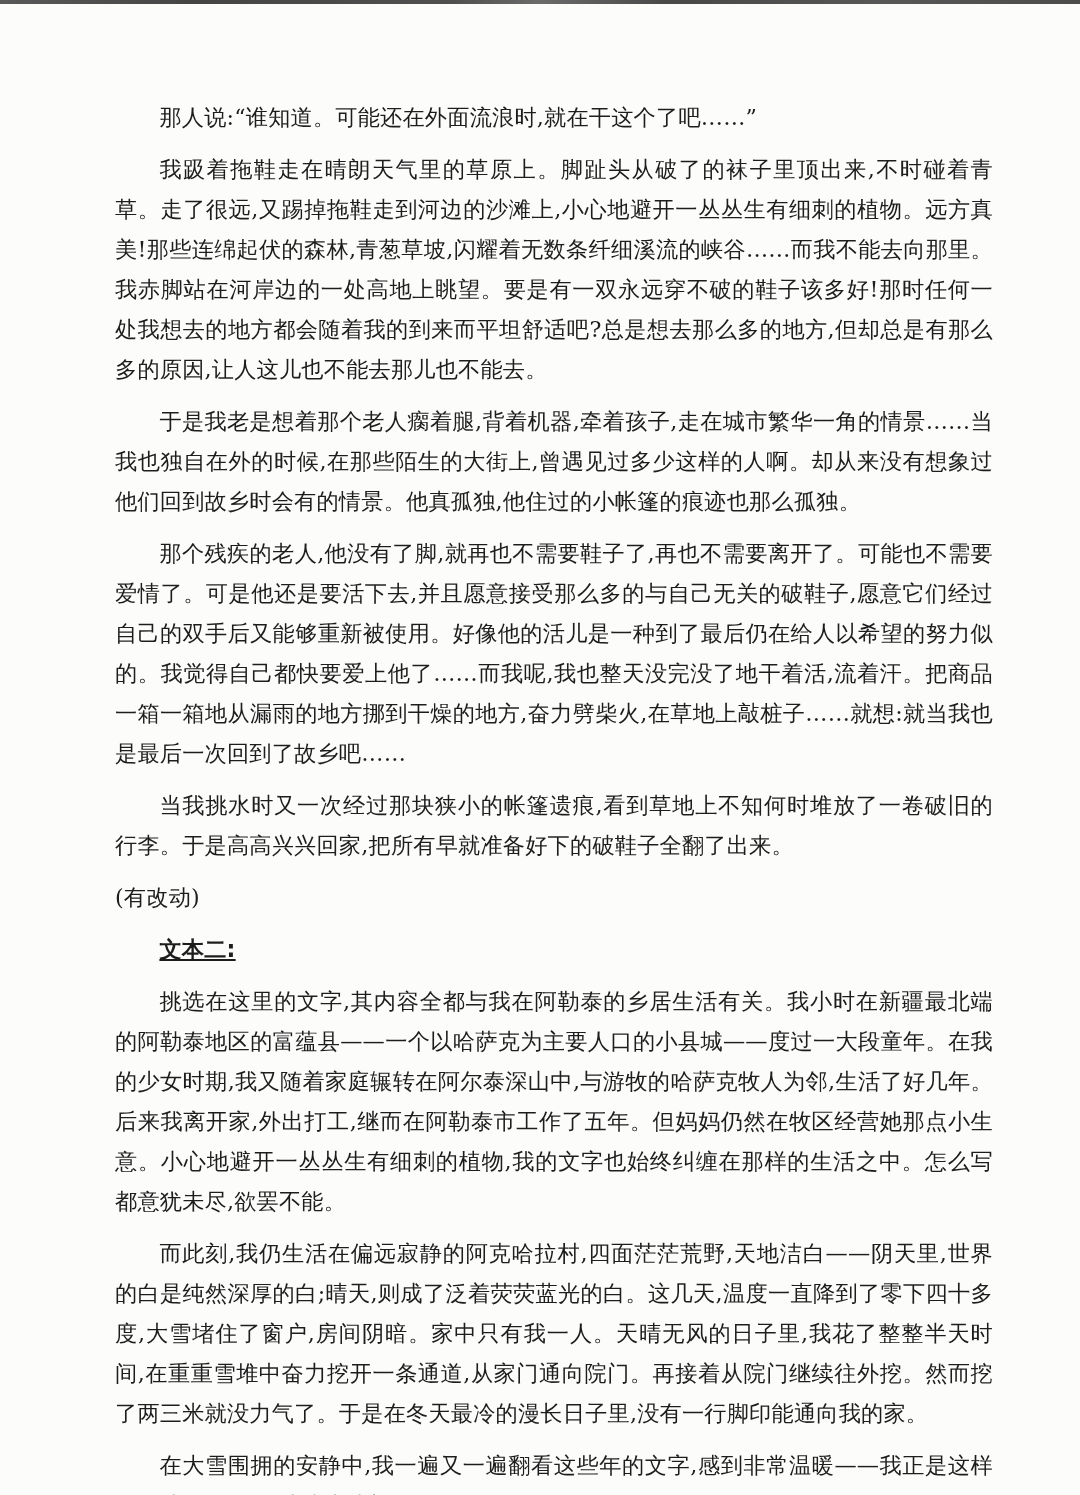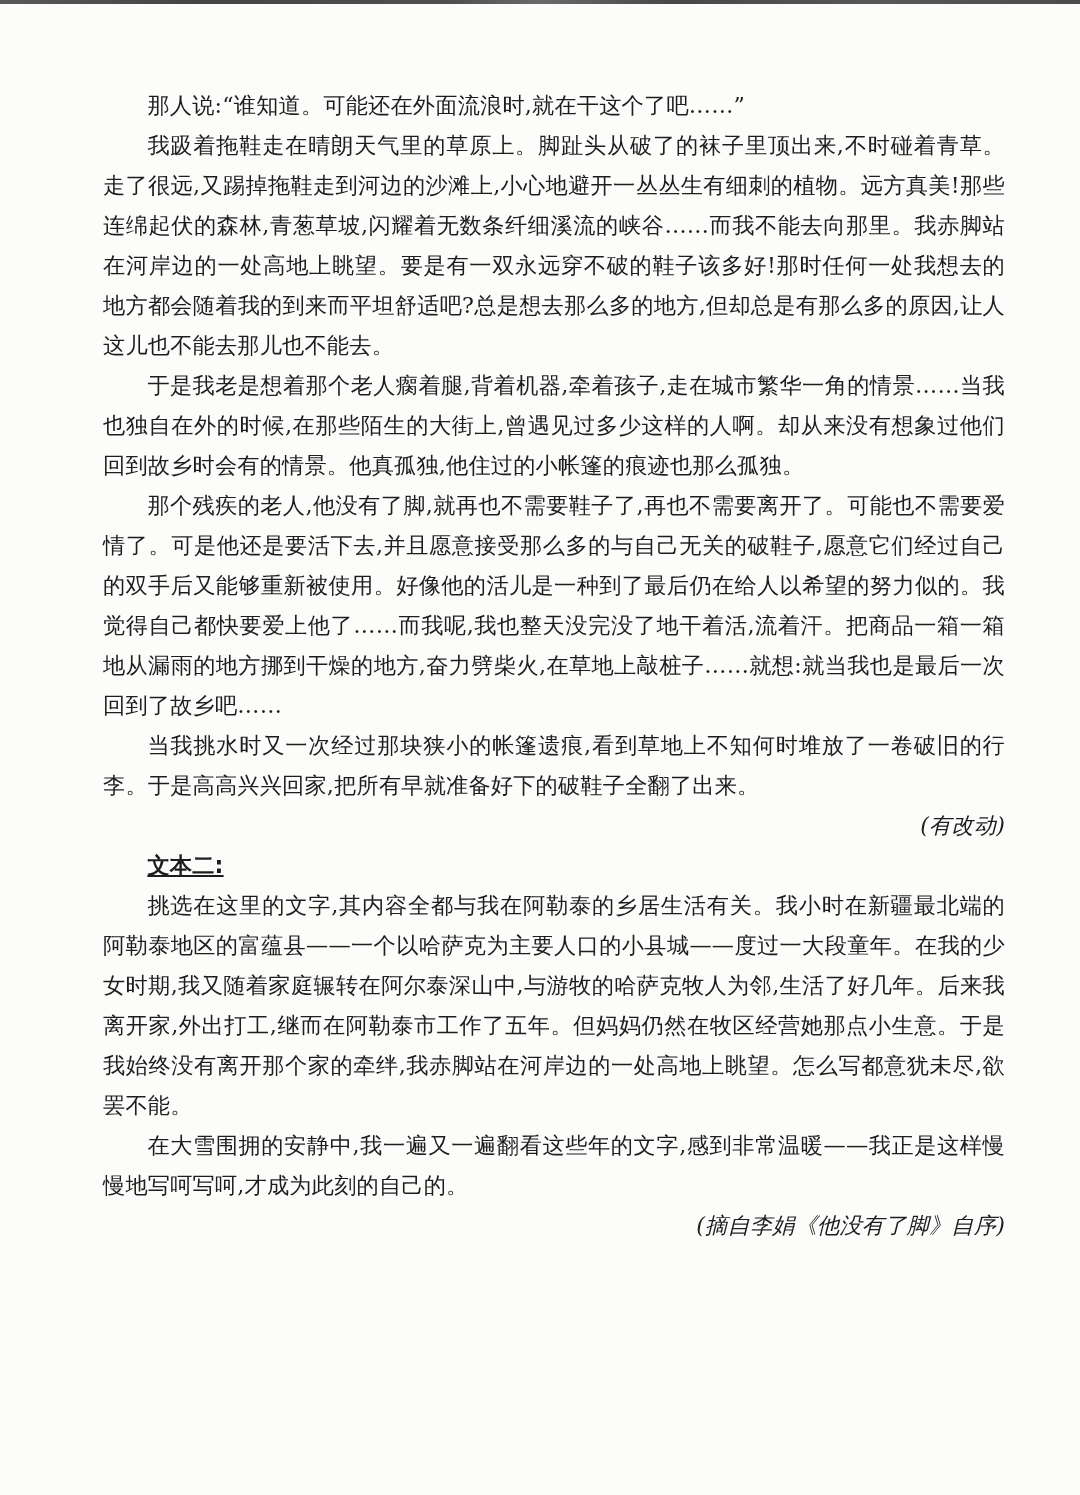--- a/index.html
+++ b/index.html
@@ -36,27 +36,25 @@
     width: 902px;
     font-family: "DejaVu Serif", "Liberation Serif", serif;
     font-size: 22.2px;
     line-height: 40px;
     color: var(--ink, #1d1d1d);
     text-align: justify;
     text-justify: inter-ideograph;
     letter-spacing: 0.2px;
   }
   .content p {
-    margin: 0;
+    margin: 12px;
     text-indent: 2em;
   }
   .content p.attribution {
     text-indent: 0;
-    text-align: right;
-    font-style: italic;
   }
   .content p.heading {
     font-family: "DejaVu Sans", "Liberation Sans", sans-serif;
     font-weight: 700;
     text-decoration: underline;
   }
   .u {
     text-underline-offset: 7px;
     text-decoration-thickness: 1.6px;
   }
@@ -69,17 +67,18 @@
 
   <div class="content">
     <p>那人说:“谁知道。可能还在外面流浪时,就在干这个了吧……”</p>
     <p>我趿着拖鞋走在晴朗天气里的草原上。脚趾头从破了的袜子里顶出来,不时碰着青草。走了很远,又踢掉拖鞋走到河边的沙滩上,小心地避开一丛丛生有细刺的植物。远方真美!那些连绵起伏的森林,青葱草坡,闪耀着无数条纤细溪流的峡谷……而我不能去向那里。我赤脚站在河岸边的一处高地上眺望。要是有一双永远穿不破的鞋子该多好!那时任何一处我想去的地方都会随着我的到来而平坦舒适吧?总是想去那么多的地方,但却总是有那么多的原因,让人这儿也不能去那儿也不能去。</p>
     <p>于是我老是想着那个老人瘸着腿,背着机器,牵着孩子,走在城市繁华一角的情景……当我也独自在外的时候,在那些陌生的大街上,曾遇见过多少这样的人啊。却从来没有想象过他们回到故乡时会有的情景。他真孤独,他住过的小帐篷的痕迹也那么孤独。</p>
     <p><span class="u">那个残疾的老人,他没有了脚,就再也不需要鞋子了,再也不需要离开了。</span><span>可能也不需要爱情了。可是他还是要活下去,并且愿意接受那么多的与自己无关的破鞋子,愿意它们经过自己的双手后又能够重新被使用。好像他的活儿是一种到了最后仍在给人以希望的努力似的。我觉得自己都快要爱上他了……而我呢,我也整天没完没了地干着活,流着汗。把商品一箱一箱地从漏雨的地方挪到干燥的地方,奋力劈柴火,在草地上敲桩子……就想:就当我也是最后一次回到了故乡吧……</span></p>
     <p>当我挑水时又一次经过那块狭小的帐篷遗痕,看到草地上不知何时堆放了一卷破旧的行李。于是高高兴兴回家,把所有早就准备好下的破鞋子全翻了出来。</p>
     <p class="attribution">(有改动)</p>
 
     <p class="heading">文本二:</p>
-    <p>挑选在这里的文字,其内容全都与我在阿勒泰的乡居生活有关。我小时在新疆最北端的阿勒泰地区的富蕴县——一个以哈萨克为主要人口的小县城——度过一大段童年。在我的少女时期,我又随着家庭辗转在阿尔泰深山中,与游牧的哈萨克牧人为邻,生活了好几年。后来我离开家,外出打工,继而在阿勒泰市工作了五年。但妈妈仍然在牧区经营她那点小生意。于是我始终没有离开那个家的牵绊,我赤脚站在河岸边的一处高地上眺望。怎么写都意犹未尽,欲罢不能。</p>
+    <p>挑选在这里的文字,其内容全都与我在阿勒泰的乡居生活有关。我小时在新疆最北端的阿勒泰地区的富蕴县——一个以哈萨克为主要人口的小县城——度过一大段童年。在我的少女时期,我又随着家庭辗转在阿尔泰深山中,与游牧的哈萨克牧人为邻,生活了好几年。后来我离开家,外出打工,继而在阿勒泰市工作了五年。但妈妈仍然在牧区经营她那点小生意。小心地避开一丛丛生有细刺的植物,我的文字也始终纠缠在那样的生活之中。怎么写都意犹未尽,欲罢不能。</p>
+    <p>而此刻,我仍生活在偏远寂静的阿克哈拉村,四面茫茫荒野,天地洁白——阴天里,世界的白是纯然深厚的白;晴天,则成了泛着荧荧蓝光的白。这几天,温度一直降到了零下四十多度,大雪堵住了窗户,房间阴暗。家中只有我一人。天晴无风的日子里,我花了整整半天时间,在重重雪堆中奋力挖开一条通道,从家门通向院门。再接着从院门继续往外挖。然而挖了两三米就没力气了。于是在冬天最冷的漫长日子里,没有一行脚印能通向我的家。</p>
     <p>在大雪围拥的安静中,我一遍又一遍翻看这些年的文字,感到非常温暖——我正是这样慢慢地写呵写呵,才成为此刻的自己的。</p>
     <p class="attribution">(摘自李娟《他没有了脚》自序)</p>
   </div>
 </div>
 
 </body></html>

